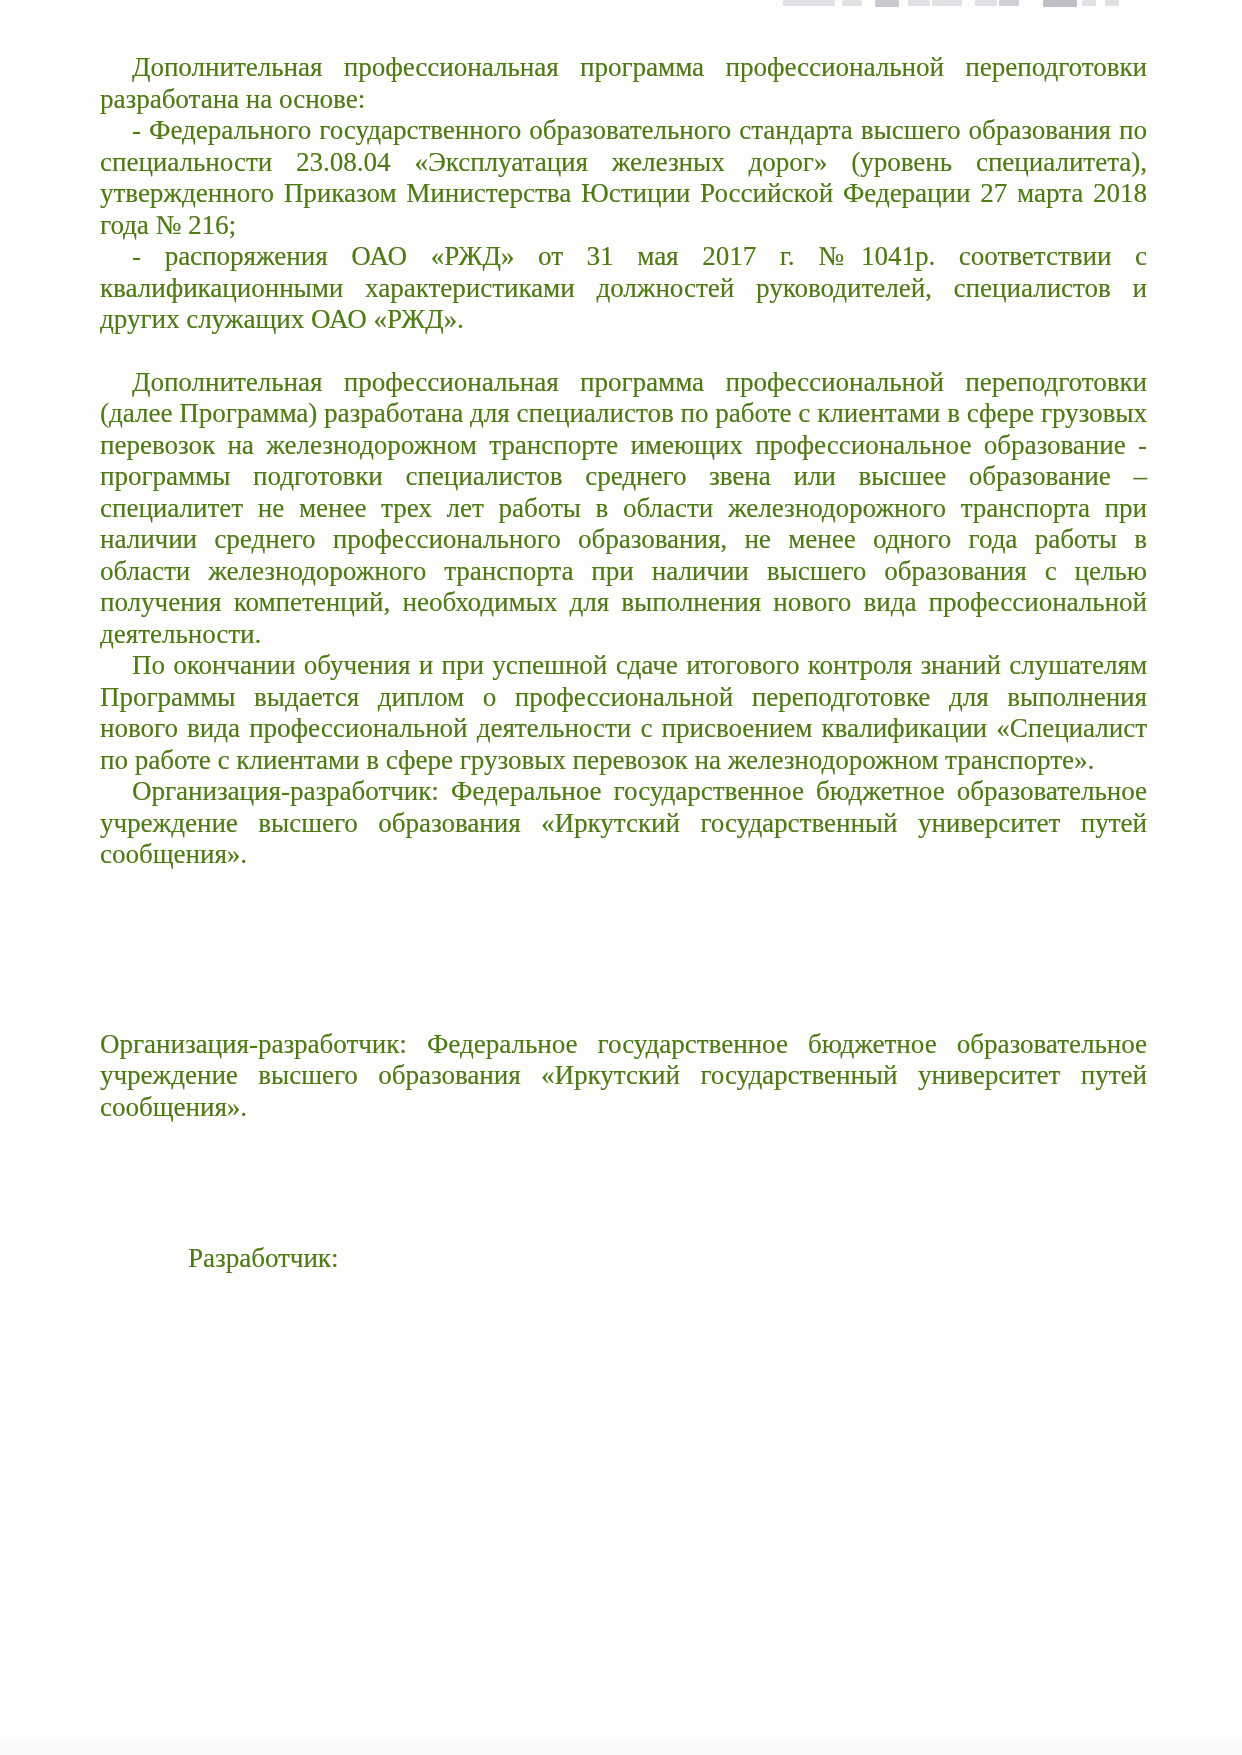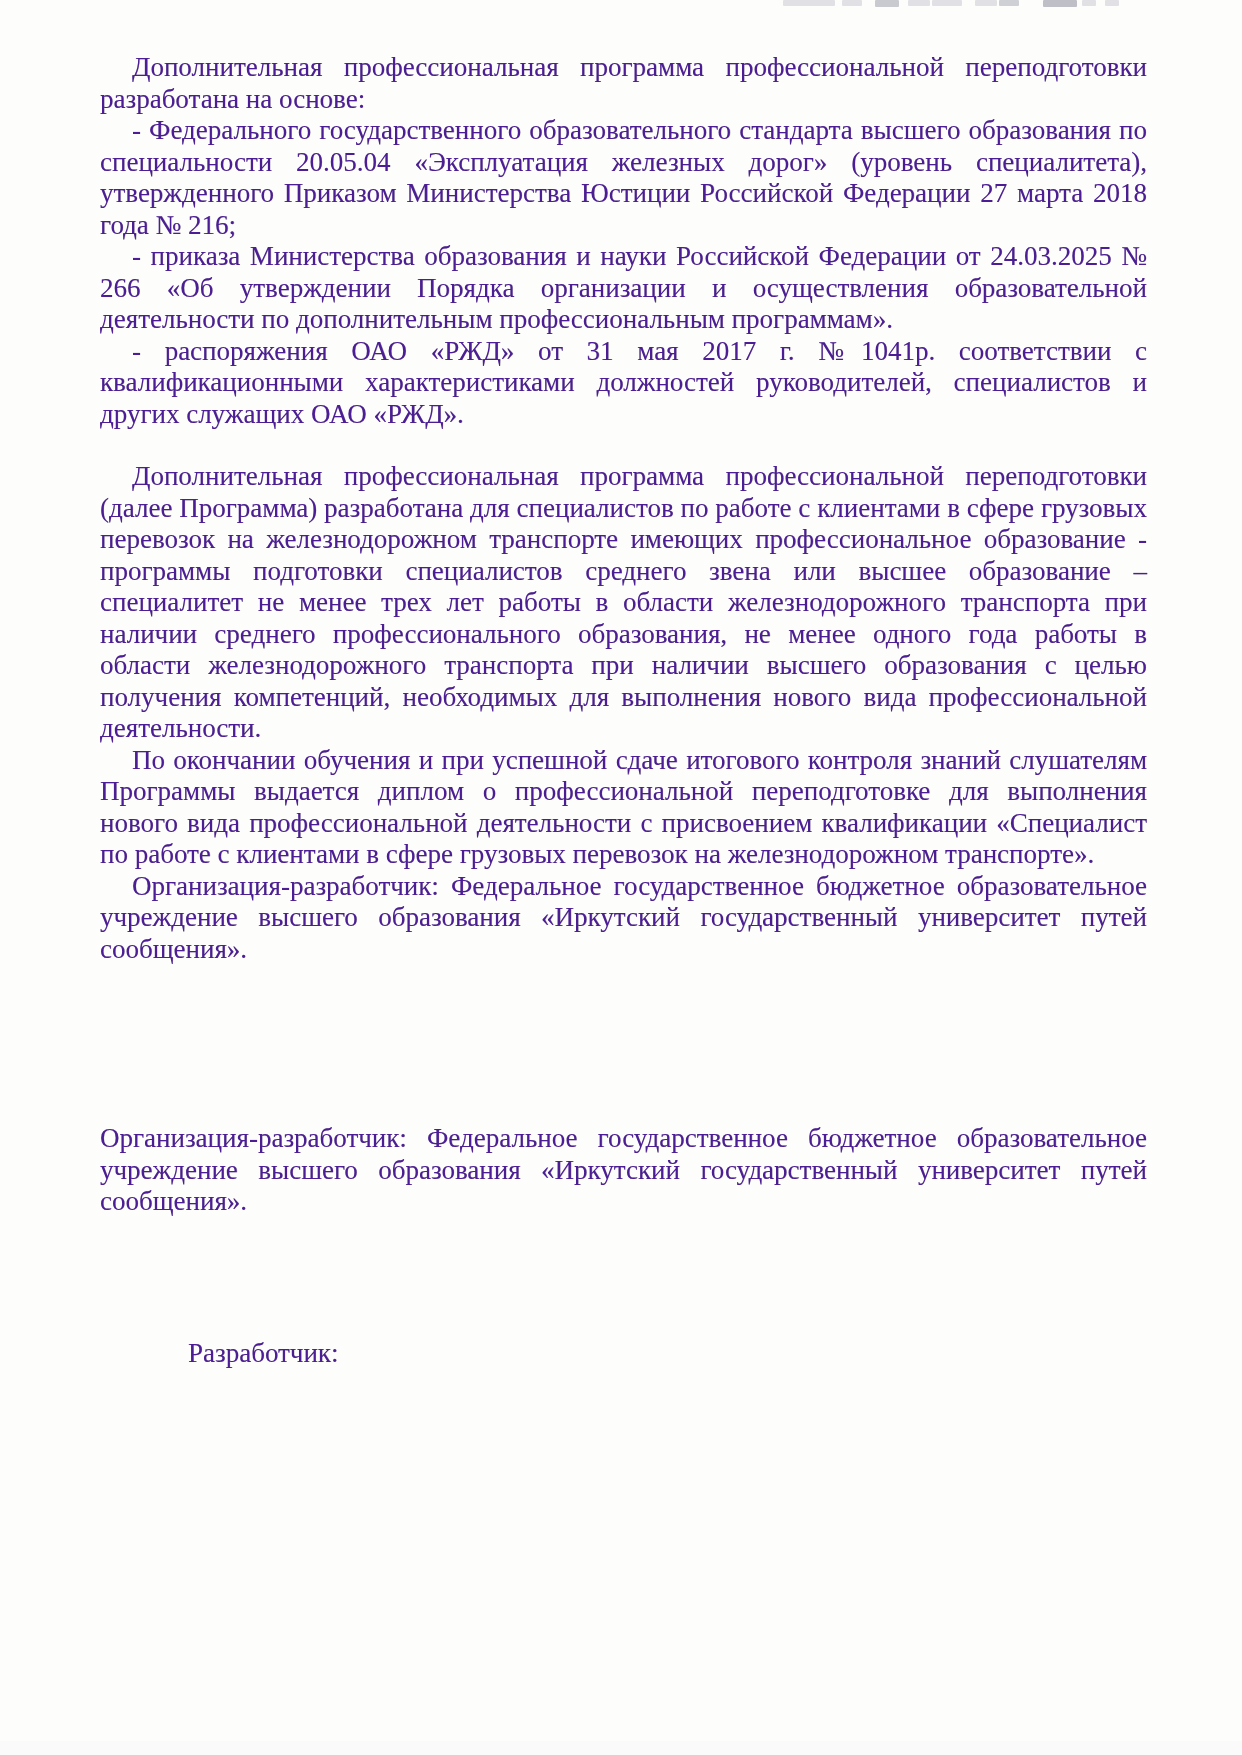--- a/index.html
+++ b/index.html
@@ -40,21 +40,21 @@
   .frag.f9  { left: 1082px; width: 14px; }
   .frag.f10 { left: 1105px; width: 14px; }
 
   .doc-body {
     position: absolute;
     left: 100px;
     top: 52px;
     width: 1047px;
     font-size: 27px;
     line-height: 31.5px;
-    color: #4c1d95;
+    color: #4d7c0f;
     text-align: justify;
     text-shadow: 0.3px 0.3px 0.6px rgba(50,50,50,0.35);
   }
   .doc-body p { margin: 0; }
   p.indent { text-indent: 32px; }
   p.indent-deep { text-indent: 88px; }
 
   p.gap-line   { margin-top: 31px;  }  
   p.gap-large  { margin-top: 158px; }  
   p.gap-medium { margin-top: 120px; }
@@ -81,24 +81,23 @@
     <span class="frag f6"></span>
     <span class="frag f7"></span>
     <span class="frag f8"></span>
     <span class="frag f9"></span>
     <span class="frag f10"></span>
   </div>
 
   <main class="doc-body">
     <p class="indent">Дополнительная профессиональная программа профессиональной переподготовки разработана на основе:</p>
 
-    <p class="indent">- Федерального государственного образовательного стандарта высшего образования по специальности 20.05.04 «Эксплуатация железных дорог» (уровень специалитета), утвержденного Приказом Министерства Юстиции Российской Федерации 27 марта 2018 года № 216;</p>
+    <p class="indent">- Федерального государственного образовательного стандарта высшего образования по специальности 23.08.04 «Эксплуатация железных дорог» (уровень специалитета), утвержденного Приказом Министерства Юстиции Российской Федерации 27 марта 2018 года № 216;</p>
 
 
-    <p class="indent">- приказа Министерства образования и науки Российской Федерации от 24.03.2025 № 266 «Об утверждении Порядка организации и осуществления образовательной деятельности по дополнительным профессиональным программам».</p>
 
     <p class="indent">- распоряжения ОАО «РЖД» от 31 мая 2017 г. №1041р. соответствии с квалификационными характеристиками должностей руководителей, специалистов и других служащих ОАО «РЖД».</p>
 
     <p class="indent gap-line">Дополнительная профессиональная программа профессиональной переподготовки (далее Программа) разработана для специалистов по работе с клиентами в сфере грузовых перевозок на железнодорожном транспорте имеющих профессиональное образование - программы подготовки специалистов среднего звена или высшее образование – специалитет не менее трех лет работы в области железнодорожного транспорта при наличии среднего профессионального образования, не менее одного года работы в области железнодорожного транспорта при наличии высшего образования с целью получения компетенций, необходимых для выполнения нового вида профессиональной деятельности.</p>
 
     <p class="indent">По окончании обучения и при успешной сдаче итогового контроля знаний слушателям Программы выдается диплом о профессиональной переподготовке для выполнения нового вида профессиональной деятельности с присвоением квалификации «Специалист по работе с клиентами в сфере грузовых перевозок на железнодорожном транспорте».</p>
 
 
     <p class="indent">Организация-разработчик: Федеральное государственное бюджетное образовательное учреждение высшего образования «Иркутский государственный университет путей сообщения».</p>
 

